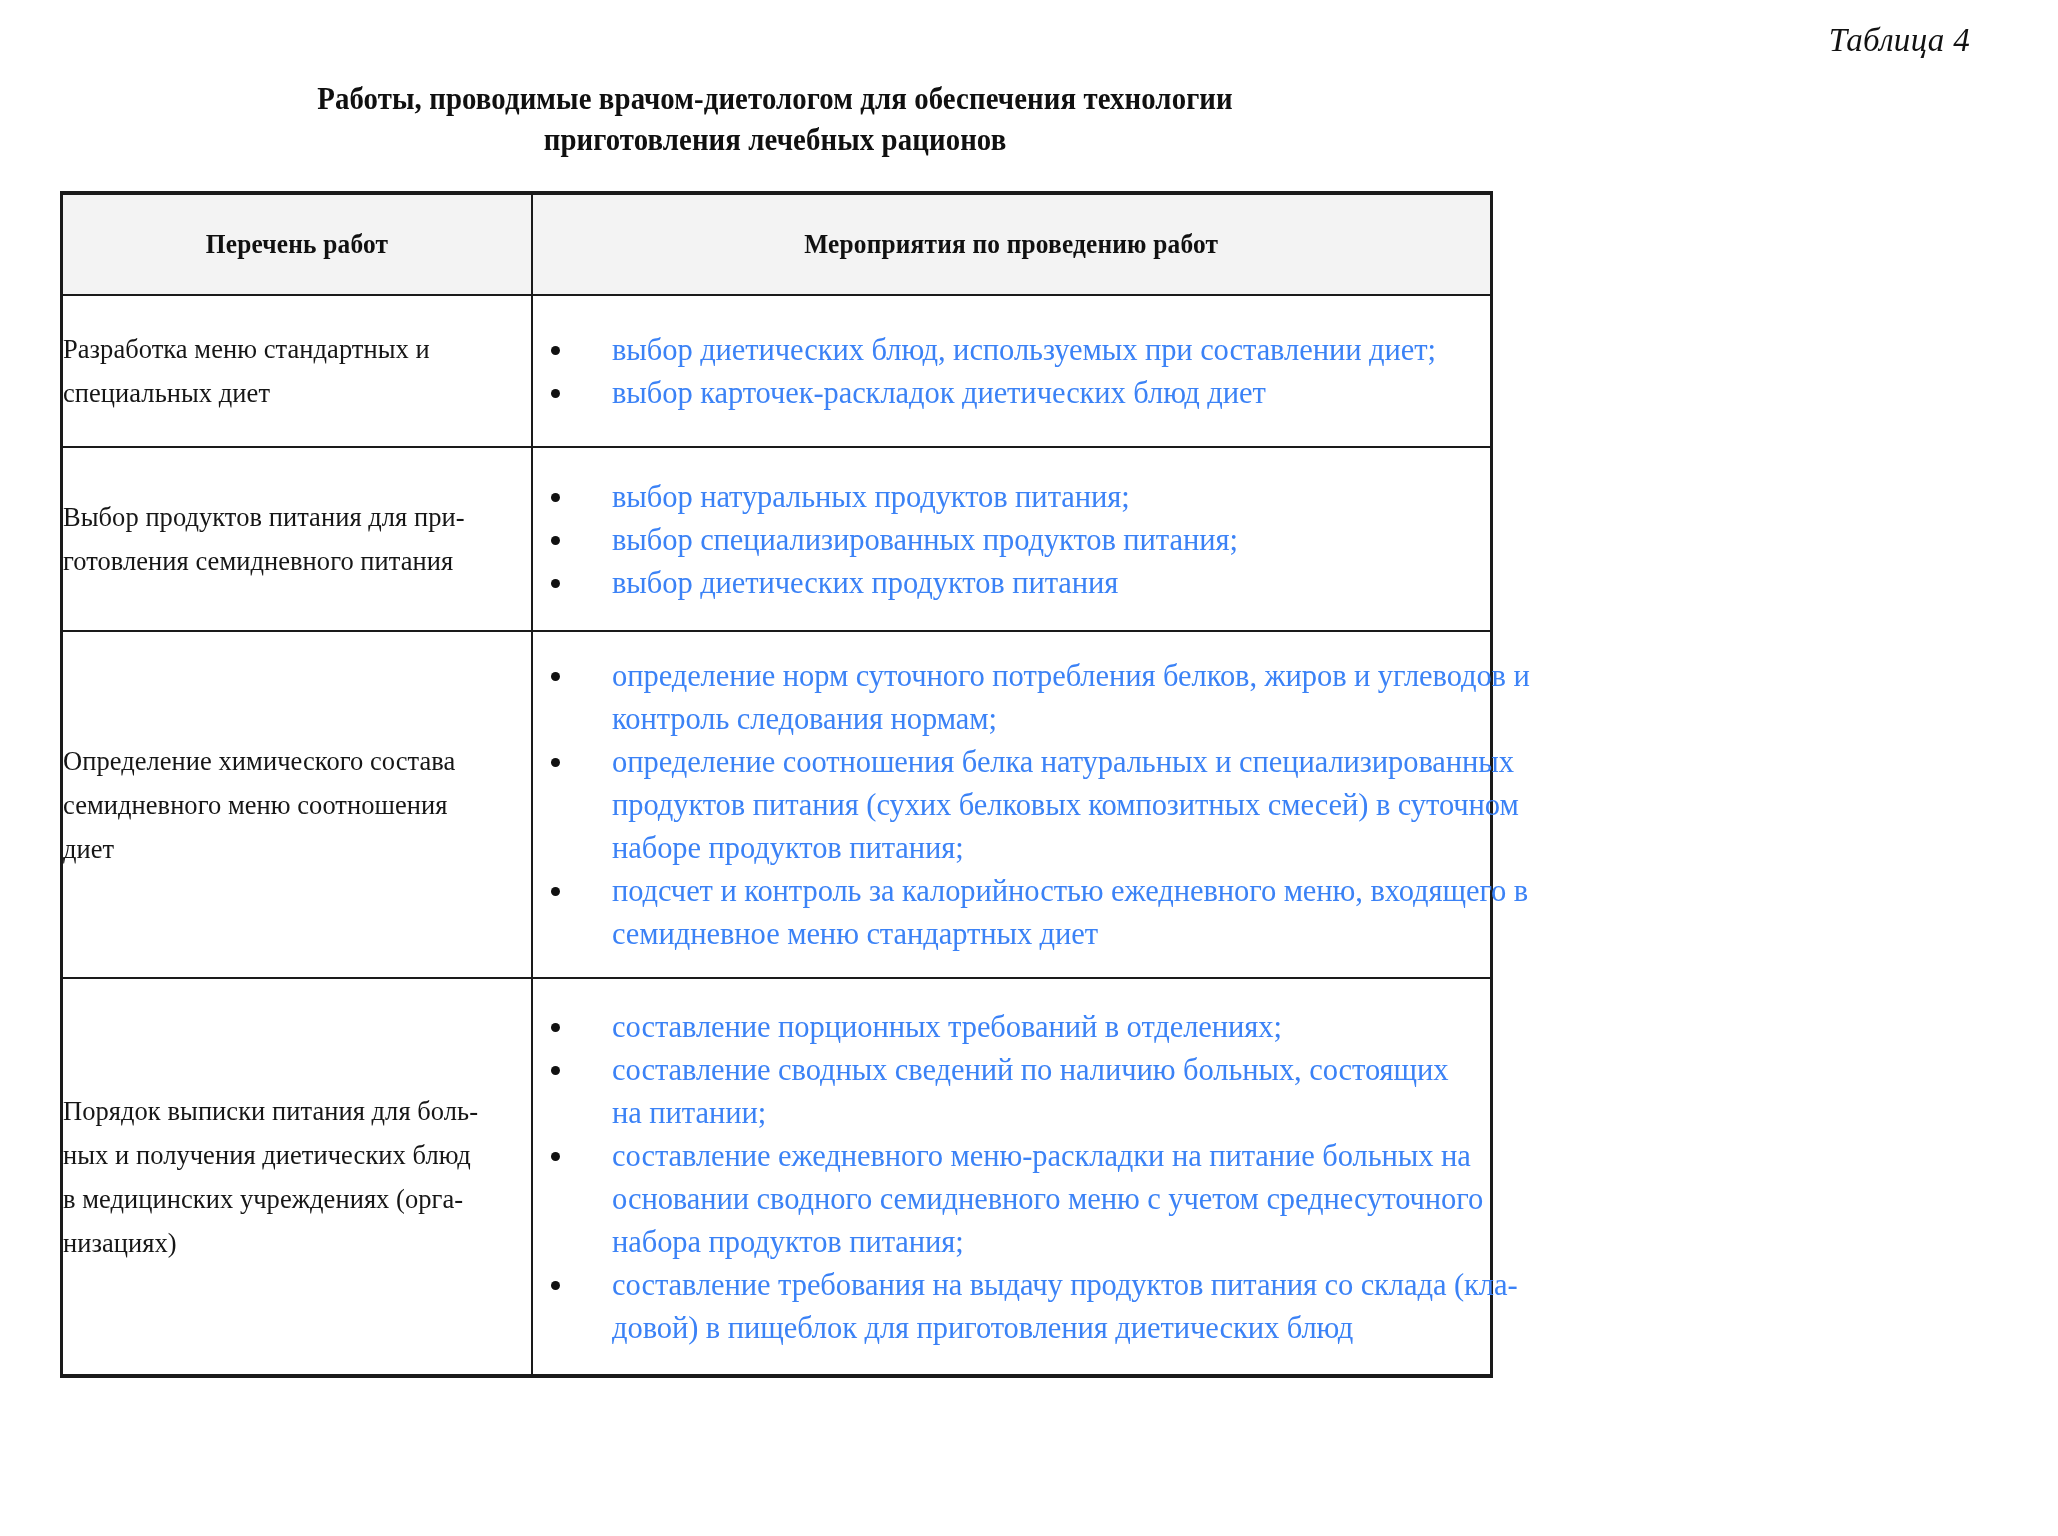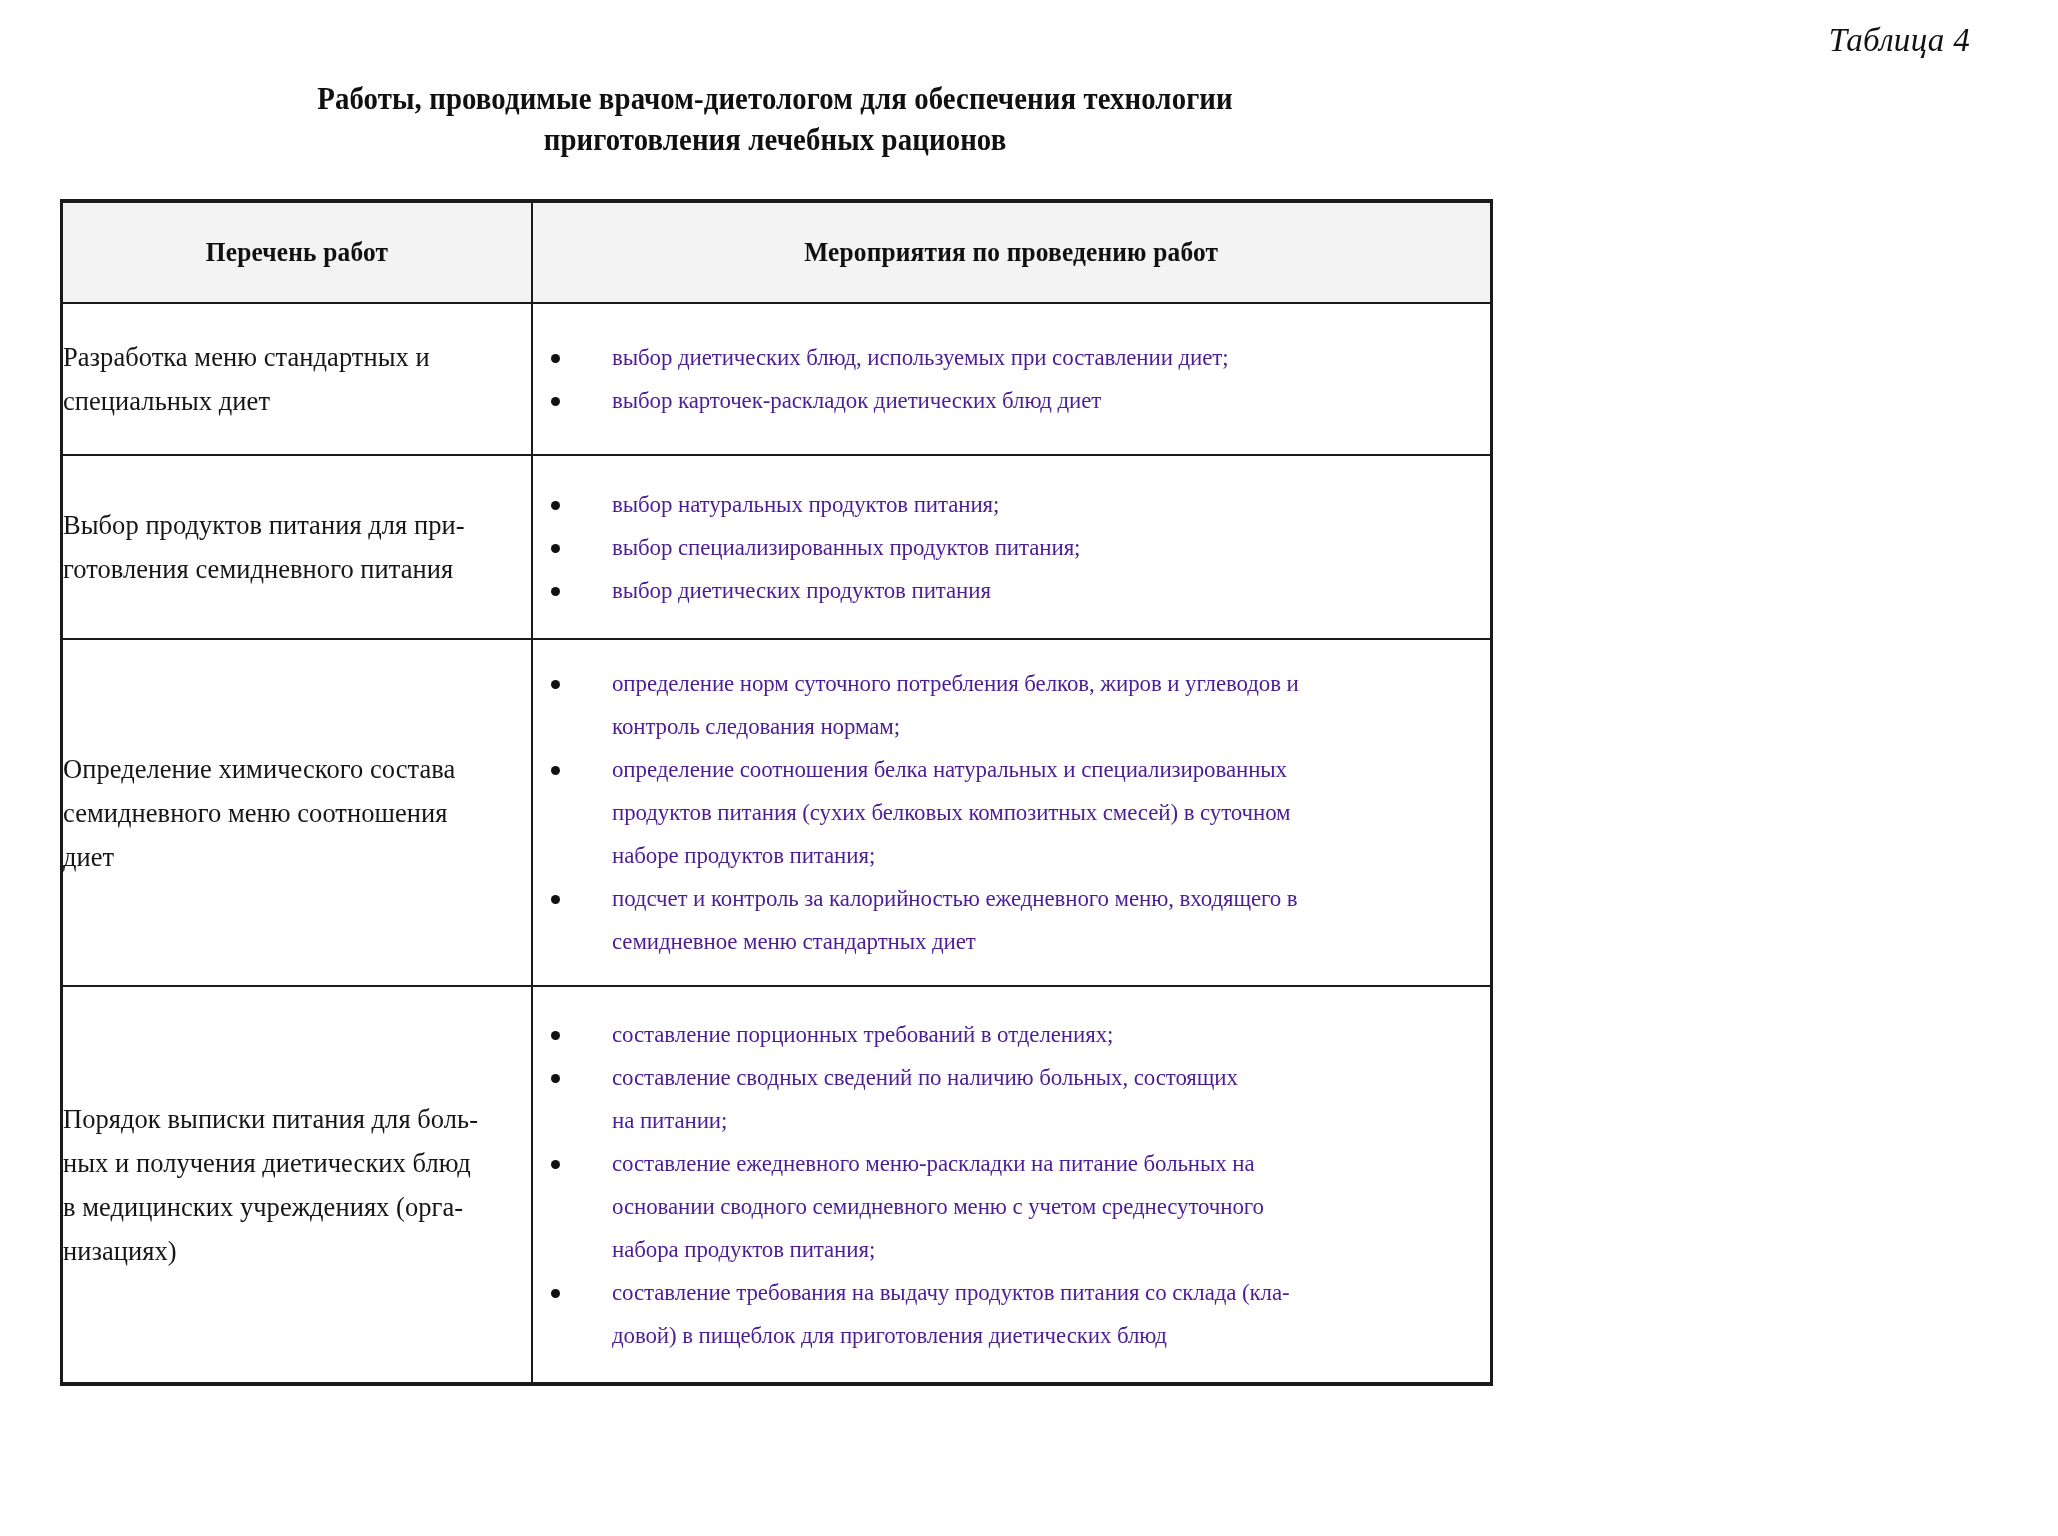--- a/index.html
+++ b/index.html
@@ -55,21 +55,21 @@
     color: #101010;
     transform: scaleX(0.93);
     transform-origin: center center;
     white-space: nowrap;
   }
 
   
   .tbl {
     position: absolute;
     left: 60px;
-    top: 199px;
+    top: 191px;
     width: 1430px;
     border-collapse: collapse;
     table-layout: fixed;
     border-top: 4px solid #1a1a1a;
     border-bottom: 4px solid #1a1a1a;
     border-left: 3px solid #1a1a1a;
     border-right: 3px solid #1a1a1a;
     padding-left: 42px;
   }
   .tbl col.c1 { width: 470px; }
@@ -120,23 +120,23 @@
   }
   ul.acts {
     margin: 0;
     padding: 0;
     list-style: none;
   }
   ul.acts > li {
     position: relative;
     padding-left: 79px;
     font-family: "Liberation Serif", "DejaVu Serif", serif;
-    font-size: 24px;
+    font-size: 32px;
     line-height: 43px;
-    color: #4c1d95;
+    color: #3b82f6;
     letter-spacing: -0.1px;
   }
   ul.acts > li .bullet {
     position: absolute;
     left: 18px;
     top: 18px;
     width: 9px;
     height: 9px;
     border-radius: 50%;
     background: #111111;

